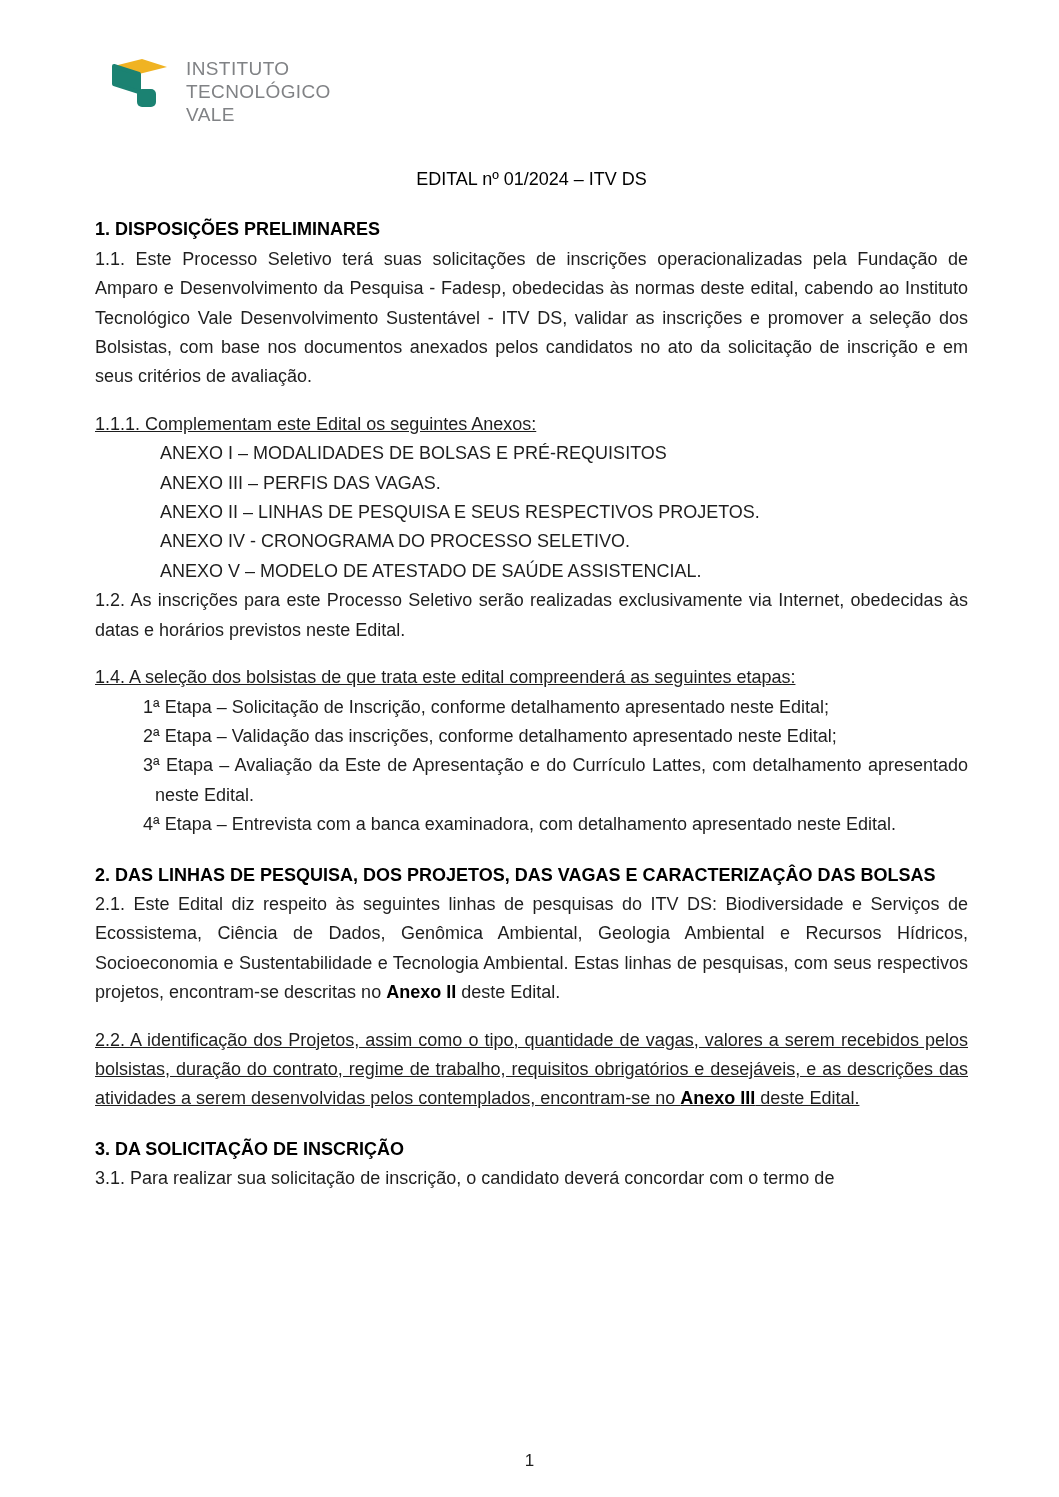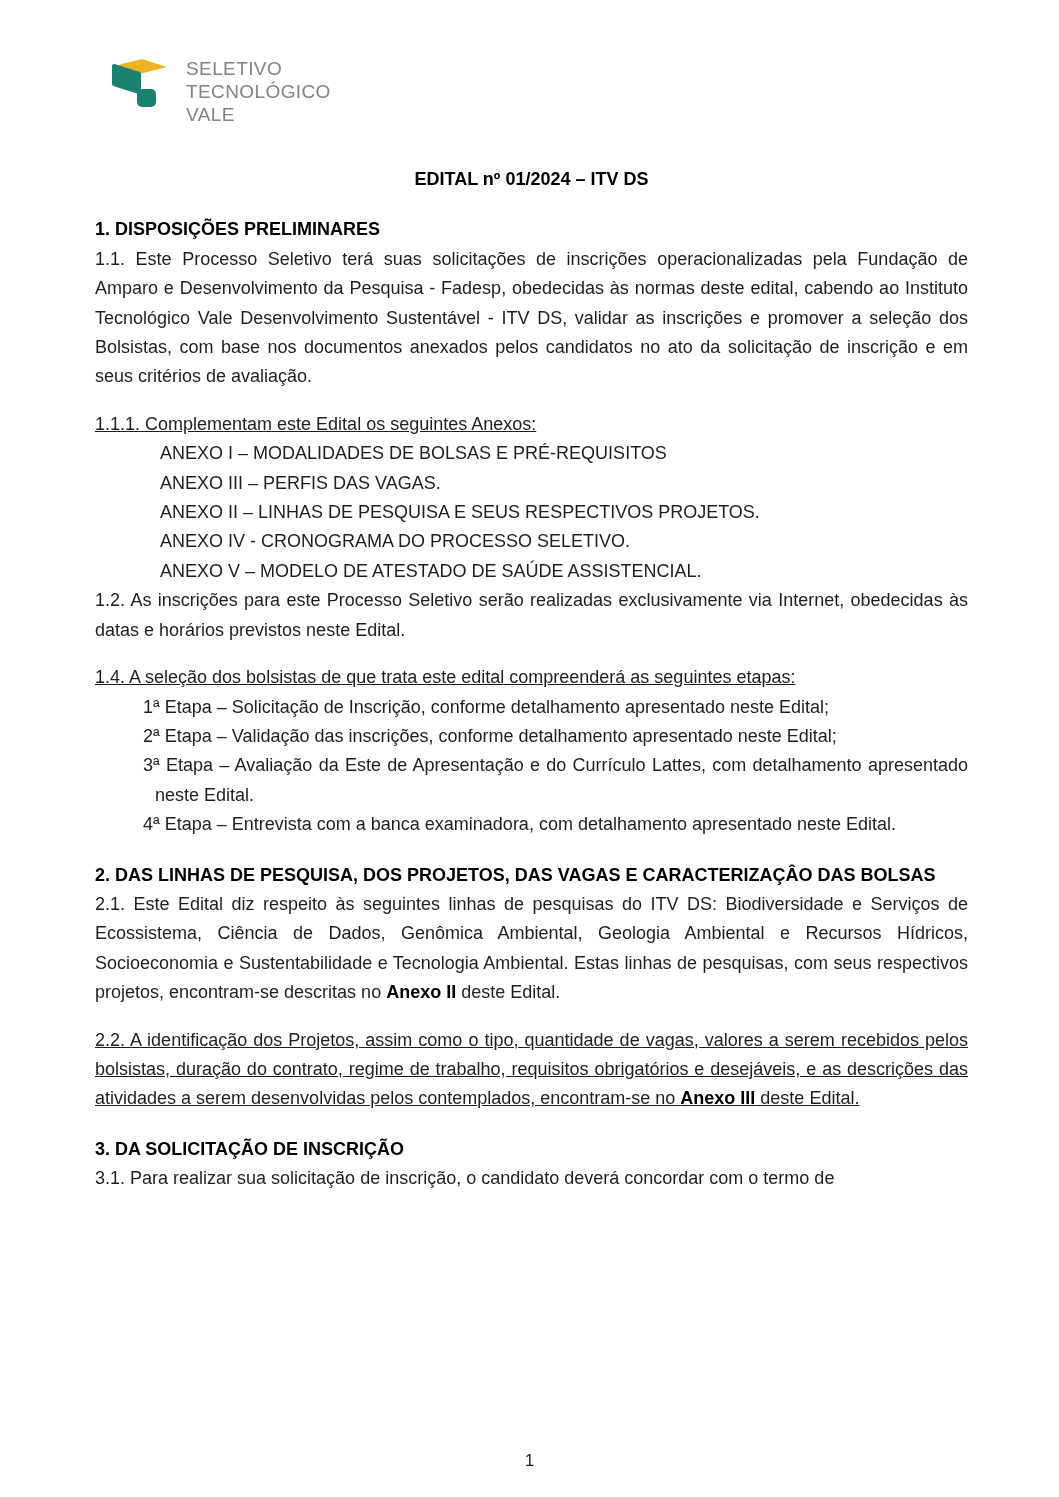--- a/index.html
+++ b/index.html
@@ -29,21 +29,21 @@
   }
   .content{
     width:873px;
     margin:0 auto 0 95px;
     font-size:18px;
     line-height:29.4px;
     text-align:justify;
   }
   .doc-title{
     text-align:center;
-    font-weight:bold;
+    font-weight:normal;
     color:#000;
     margin-top:32px;
   }
   .intro{margin-top:20px;}
   .sec-heading{
     font-weight:bold;
     color:#000;
     margin-top:21px;
     text-align:left;
   }
@@ -70,21 +70,21 @@
 <div class="page">
 
   <div class="header">
     <div class="logo">
       <svg class="logo-icon" viewBox="0 0 60 58" xmlns="http://www.w3.org/2000/svg" aria-hidden="true">
         <polygon points="4,11 32,4 57,12 29,19" fill="#F0B323"></polygon>
         <polygon points="4,11 29,19 29,37 4,29" fill="#1B8272" stroke="#1B8272" stroke-width="4" stroke-linejoin="round"></polygon>
         <rect x="27" y="34" width="19" height="18" rx="5" fill="#1B8272"></rect>
       </svg>
       <div class="logo-text">
-        <div>SELETIVO</div>
+        <div>INSTITUTO</div>
         <div>TECNOLÓGICO</div>
         <div>VALE</div>
       </div>
     </div>
   </div>
 
   <div class="content">
 
     <div class="doc-title">EDITAL nº 01/2024 – ITV DS</div>
 

